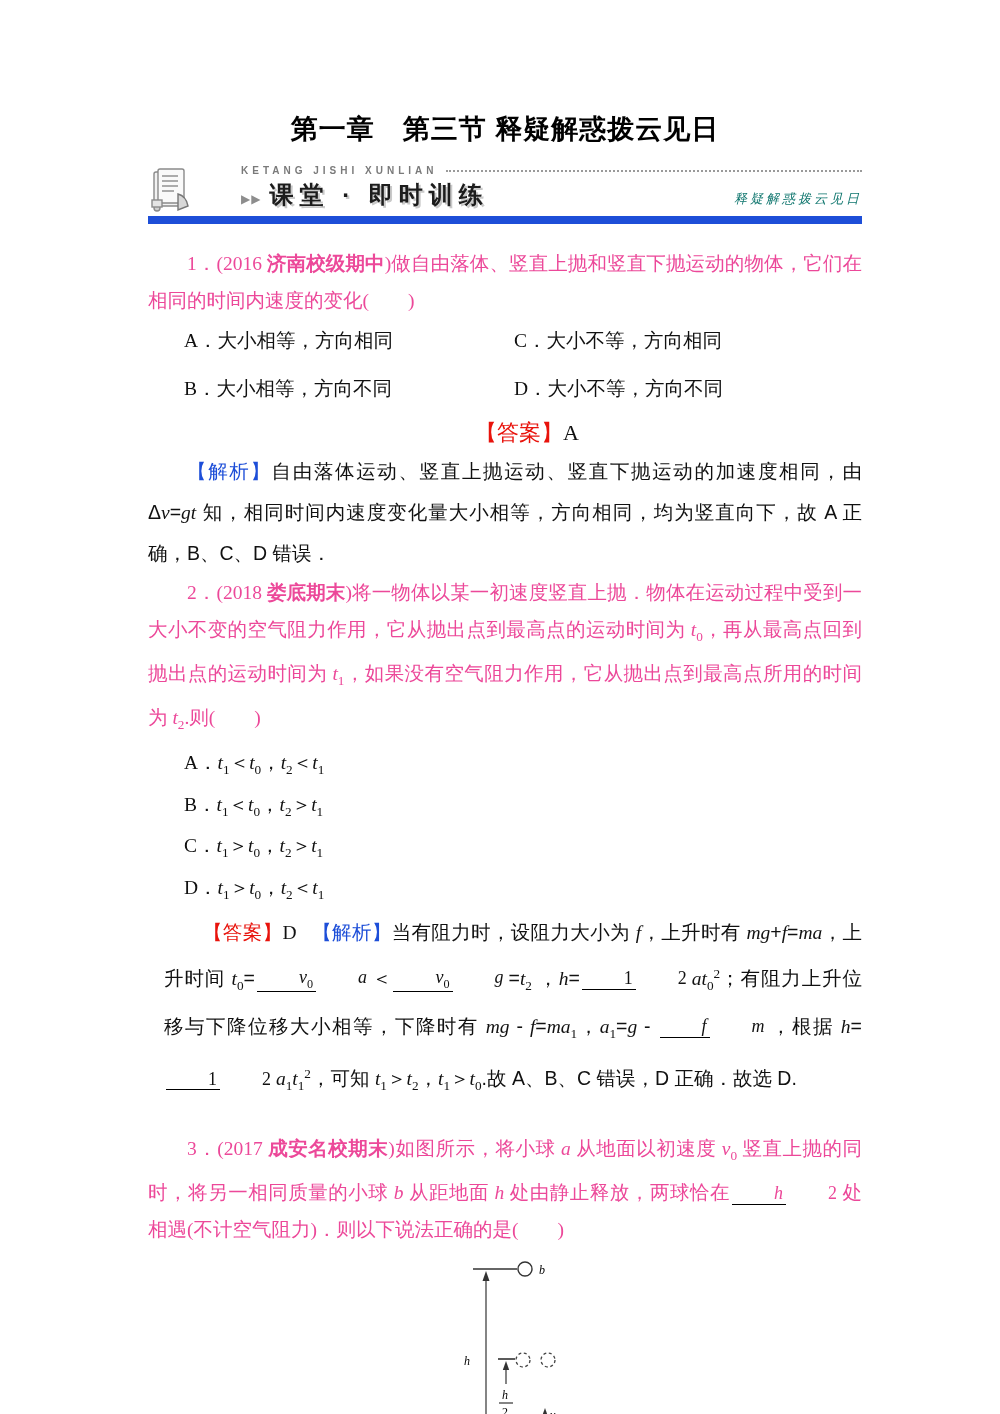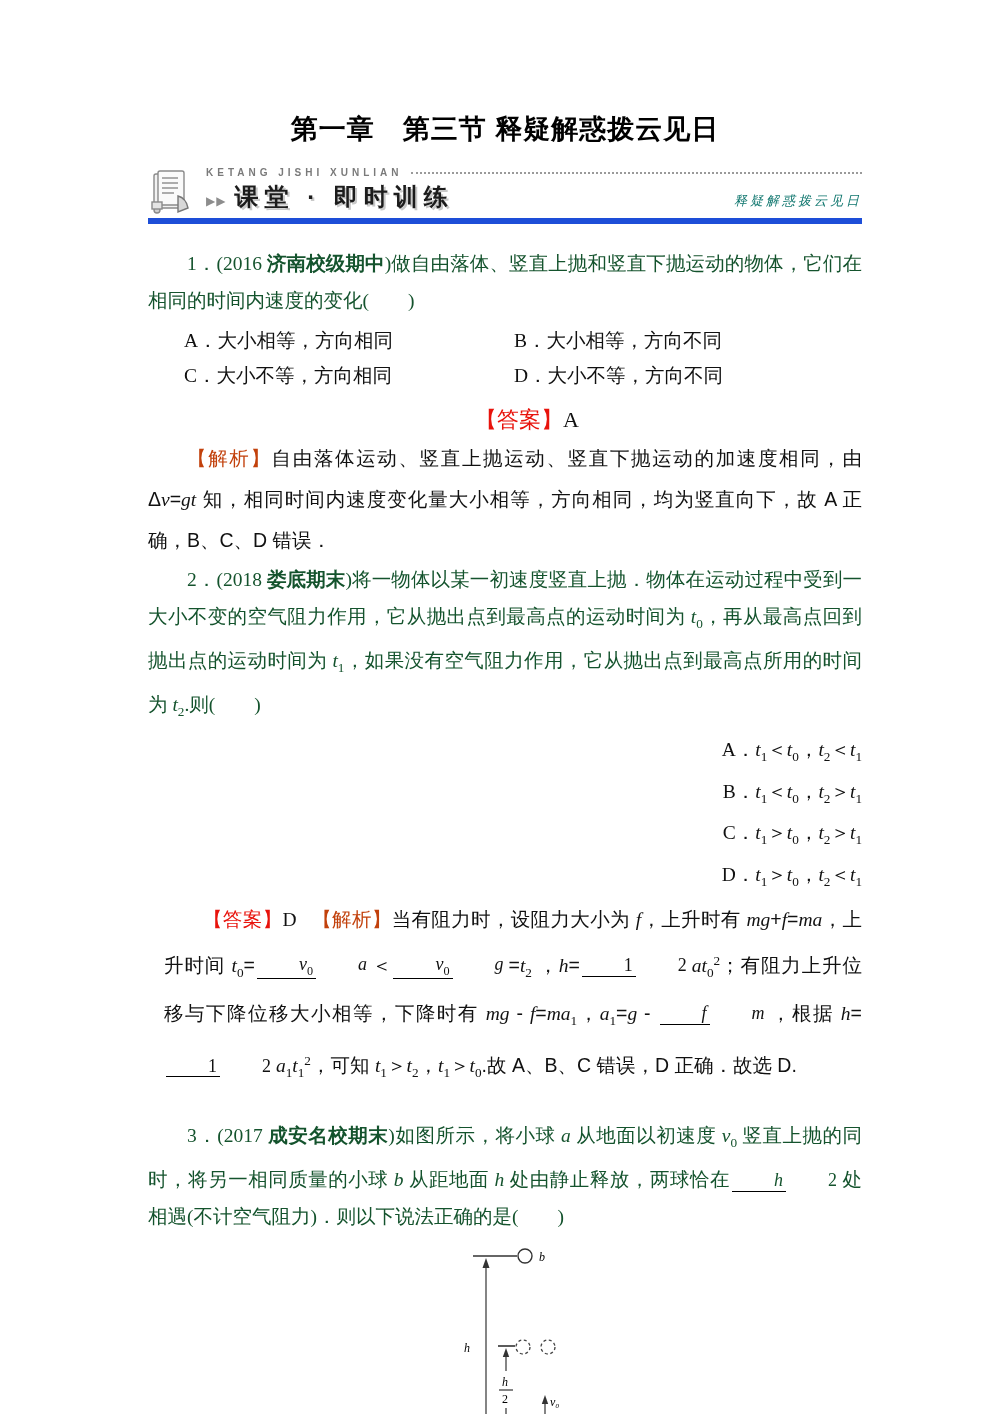--- a/index.html
+++ b/index.html
@@ -16,22 +16,22 @@
     text-align:center;
     font-family:"Liberation Sans","DejaVu Sans",sans-serif;
     font-weight:bold; font-size:27px; line-height:34px;
     letter-spacing:1px; color:#000;
   }
 
   
   .banner {
     margin-top:20px;
     display:flex; align-items:flex-end;
-    border-bottom:6px solid #1d4ed8;
-    padding-bottom:5px; position:relative; height:58px;
+    border-bottom:8px solid #1d4ed8;
+    padding-bottom:5px; position:relative; height:58px;gap:35px;
   }
   .banner-logo { width:50px; height:50px; flex:0 0 auto; margin-right:8px; margin-bottom:-3px; }
   .banner-main { flex:1; display:flex; flex-direction:column; justify-content:flex-end; }
   .banner-top { display:flex; align-items:center; margin-bottom:3px; }
   .banner-eyebrow {
     font-family:"Liberation Sans","DejaVu Sans",sans-serif;
     font-size:10px; font-weight:bold; color:#7a7a7a; letter-spacing:4px; white-space:nowrap;
   }
   .banner-dots { flex:1; border-top:2px dotted #9a9a9a; margin-left:8px; height:0; }
   .banner-bottom { display:flex; align-items:baseline; }
@@ -41,38 +41,38 @@
     font-family:"Liberation Sans","DejaVu Sans",sans-serif;
     font-weight:bold; font-size:24px; letter-spacing:6px; color:#1c1c1c;
     text-shadow:2px 2px 0 #c9c9c9;
   }
   .banner-tagline {
     margin-left:auto; font-size:13px; color:#0f766e;
     font-style:italic; letter-spacing:3px; white-space:nowrap;
   }
 
   
-  .stem { font-size:19.5px; line-height:37px; text-align:justify; text-indent:2em; color:#14532d; }
+  .stem { font-size:19.5px; line-height:37px; text-align:justify; text-indent:2em; color:#ec4899; }
   .q1-stem { margin-top:21px; }
   .q2-stem { }
   .q3-stem { margin-top:24px; }
   .src { font-family:"Liberation Sans","DejaVu Sans",sans-serif; font-weight:bold; }
 
   .opts-2col {
     margin-left:36px; margin-top:5px;
     display:grid; grid-template-columns:330px 1fr;
-    font-size:19.5px; line-height:34px; row-gap:1px;
+    font-size:19.5px; line-height:34px; row-gap:14px;
   }
   .opts-list { margin-left:36px; margin-top:2px; font-size:19.5px; }
-  .opts-list p { line-height:35px;text-align:right; }
+  .opts-list p { line-height:35px; }
 
   .answer-line { margin-top:9px; text-indent:2em; font-size:22px; line-height:36px;text-align:center; }
   .analysis-p { text-indent:2em; font-size:19.5px; line-height:41px; text-align:justify; }
   .ans-red { color:#e8130c; }
-  .ana-blue { color:#c2410c; }
+  .ana-blue { color:#1d4ed8; }
   .hei {
     font-family:"Liberation Sans","DejaVu Sans",sans-serif;
     font-weight:500;
   }
   .hei i, .hei sub, .hei sup, .hei .fr {
     font-family:"Liberation Serif","DejaVu Serif",serif; font-weight:400;
   }
   sub { font-size:68%; }
   sup { font-size:68%; }
 
@@ -121,22 +121,22 @@
         <span class="banner-heading">课堂 · 即时训练</span>
         <span class="banner-tagline">释疑解惑拨云见日</span>
       </div>
     </div>
   </div>
 
   <p class="stem q1-stem">1．(2016 <span class="src">济南校级期中</span>)做自由落体、竖直上抛和竖直下抛运动的物体，它们在相同的时间内速度的变化(　　)</p>
 
   <div class="opts-2col">
     <span>A．大小相等，方向相同</span>
+    <span>C．大小不等，方向相同</span>
     <span>B．大小相等，方向不同</span>
-    <span>C．大小不等，方向相同</span>
     <span>D．大小不等，方向不同</span>
   </div>
 
   <p class="answer-line">
     <span class="ans-red">【答案】</span><span>A</span>
   </p>
 
   <p class="analysis-p">
     <span class="ana-blue">【解析】</span><span class="hei">自由落体运动、竖直上抛运动、竖直下抛运动的加速度相同，由 Δ<i>v</i>=<i>gt</i> 知，相同时间内速度变化量大小相等，方向相同，均为竖直向下，故 A 正确，B、C、D 错误．</span>
   </p>

